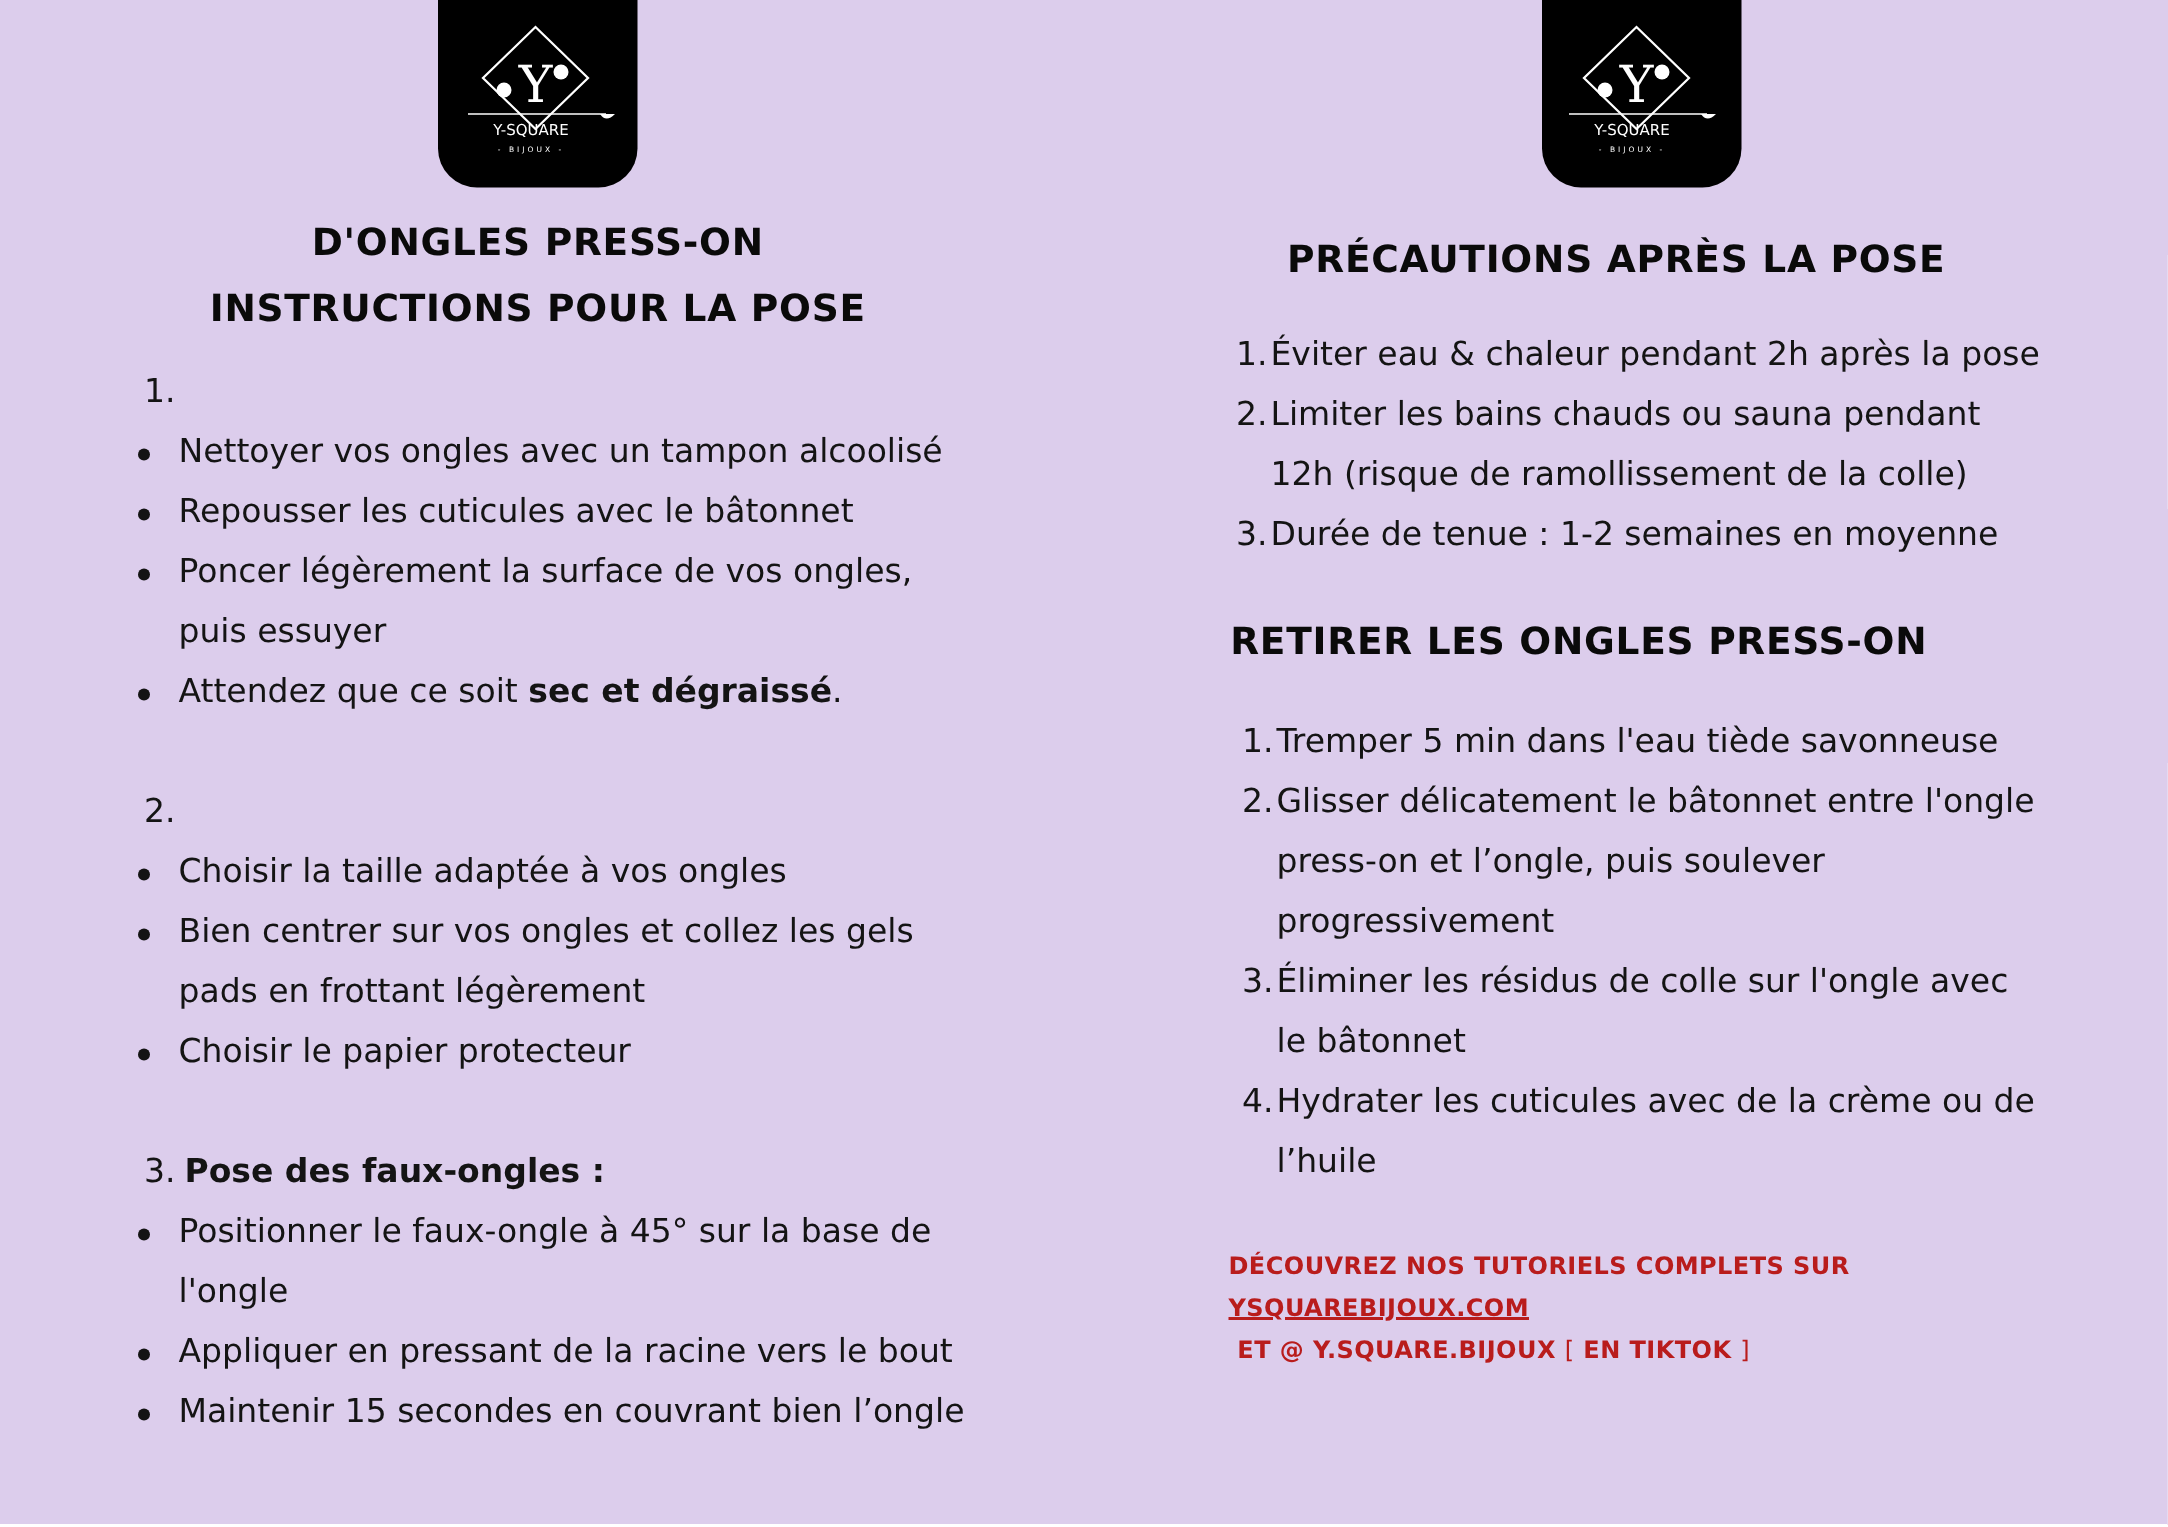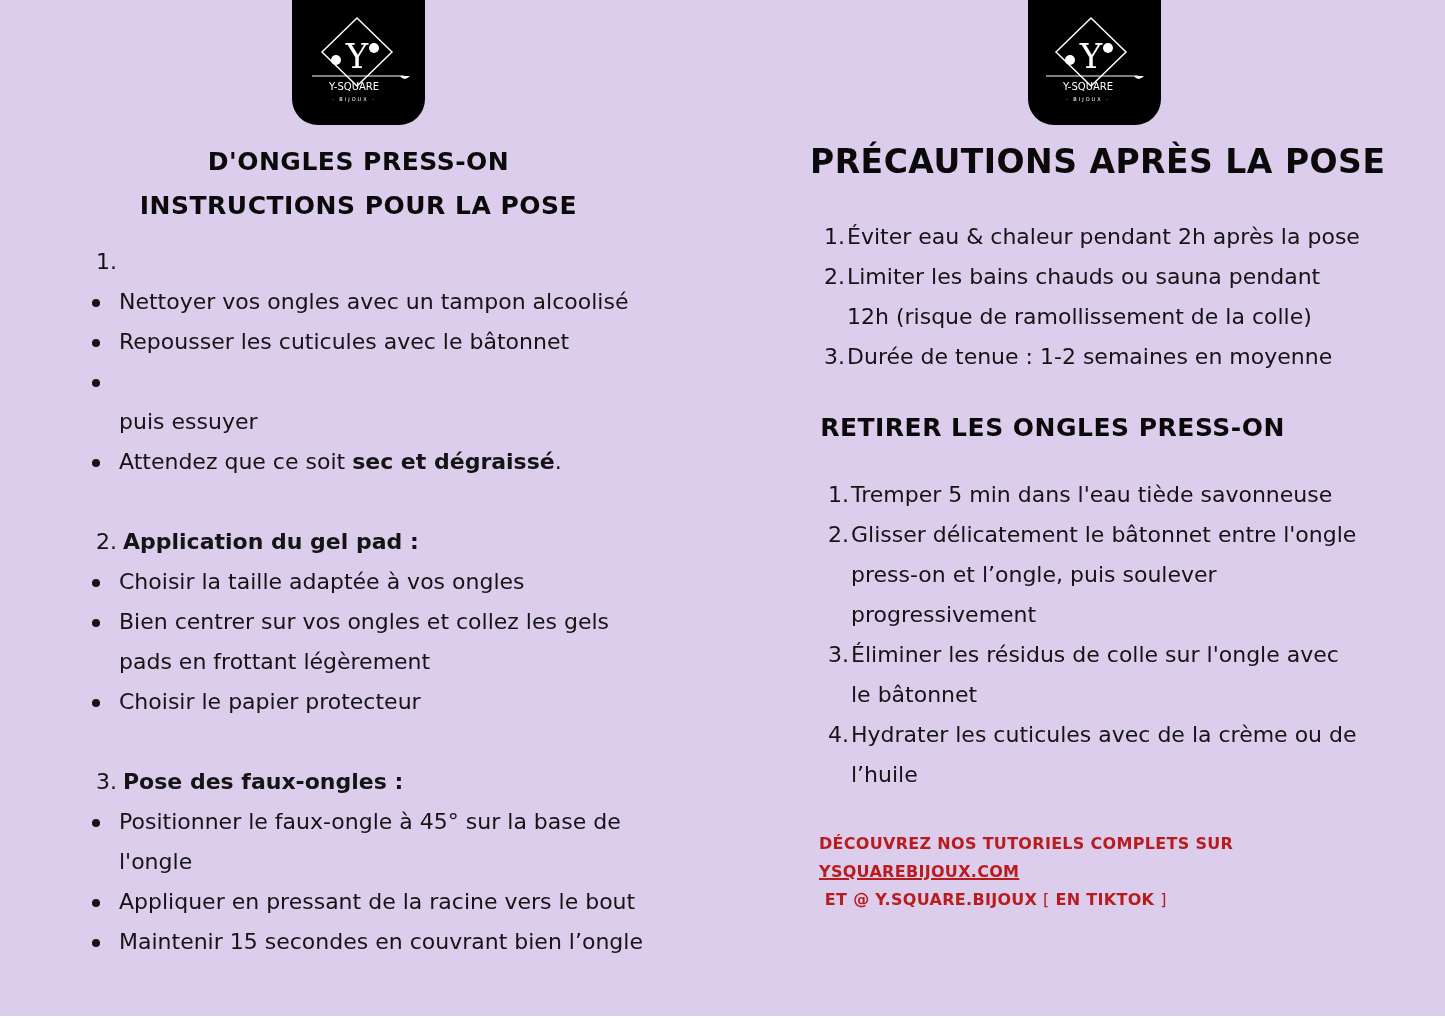--- a/index.html
+++ b/index.html
@@ -28,21 +28,21 @@
     position: absolute;
     font-family: "DejaVu Sans", sans-serif;
     font-weight: bold;
     text-transform: uppercase;
     letter-spacing: 0.5px;
     color: #0a0a0a;
     text-align: center;
     white-space: nowrap;
   }
   .h-left { left: 100px; width: 517px; top: 140px; font-size: 25px; line-height: 44px; }
-  .h-prec { left: 810px; width: 535px; top: 142px; font-size: 33px; line-height: 40px; }
+  .h-prec { left: 810px; width: 535px; top: 153px; font-size: 25px; line-height: 40px; }
   .h-ret  { left: 770px; width: 565px; top: 408px; font-size: 25px; line-height: 40px; }
 
   .body-text {
     position: absolute;
     font-size: 22px;
     line-height: 40px;
     color: #141414;
     white-space: nowrap;
   }
   .row { position: relative; height: 40px; }
@@ -118,33 +118,33 @@
     <div class="row">
       <span class="bullet"></span>
       <span class="txt">Nettoyer vos ongles avec un tampon alcoolisé</span>
     </div>
     <div class="row">
       <span class="bullet"></span>
       <span class="txt">Repousser les cuticules avec le bâtonnet</span>
     </div>
     <div class="row">
       <span class="bullet"></span>
+      <span class="txt">Poncer légèrement la surface de vos ongles,</span>
     </div>
     <div class="row">
       <span class="txt">puis essuyer</span>
     </div>
     <div class="row">
       <span class="bullet"></span>
       <span class="txt"><span>Attendez que ce soit </span><b>sec et dégraissé</b><span>.</span></span>
     </div>
     <div class="row"></div>
 
     <div class="row">
       <span class="num">2.</span>
-      <span class="txt bold" style="left:31px">Application du gel pad :</span>
     </div>
     <div class="row">
       <span class="bullet"></span>
       <span class="txt">Choisir la taille adaptée à vos ongles</span>
     </div>
     <div class="row">
       <span class="bullet"></span>
       <span class="txt">Bien centrer sur vos ongles et collez les gels</span>
     </div>
     <div class="row">

